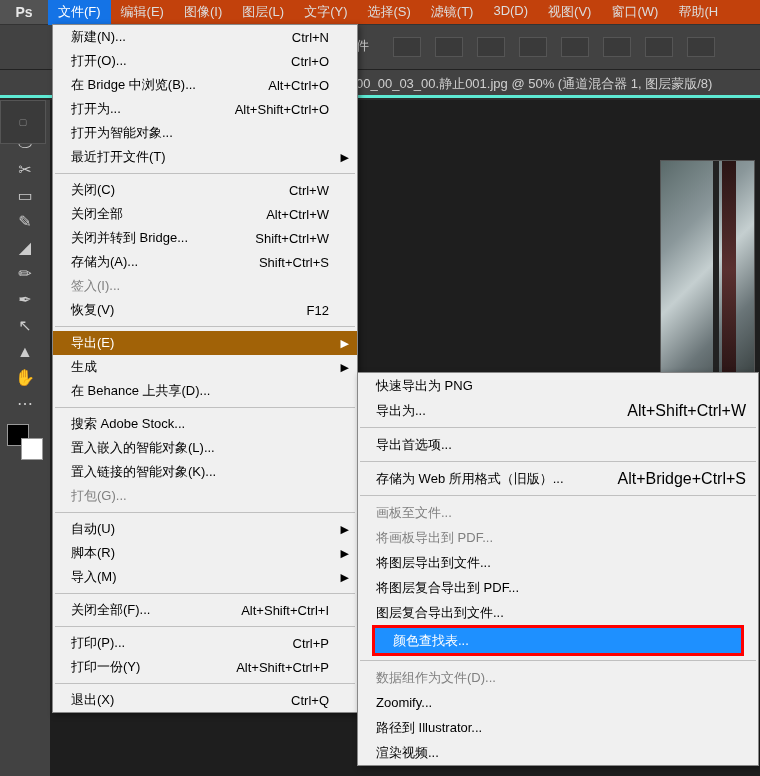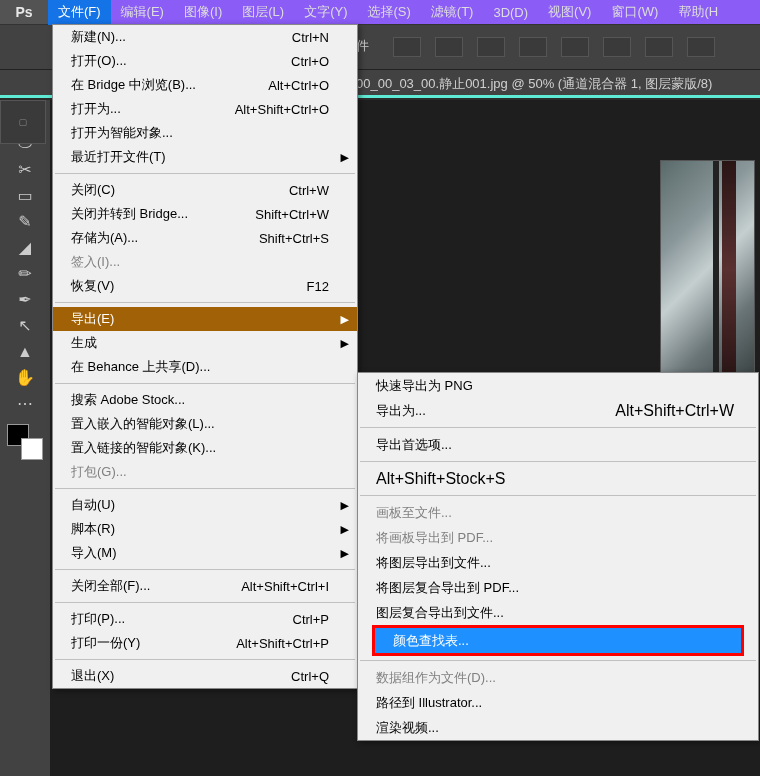--- a/index.html
+++ b/index.html
@@ -1,18 +1,18 @@
 <!DOCTYPE html>
 <html><head>
 <meta charset="utf-8">
 <style>
   * { margin: 0; padding: 0; box-sizing: border-box; font-family: "Microsoft YaHei", "Segoe UI", sans-serif; }
   body { background: #2a2a2a; width: 760px; height: 776px; overflow: hidden; position: relative; }
   
-  .menubar { background: #8b5cf6; height: 24px; display: flex; align-items: center; position: relative; z-index: 10; }
+  .menubar { background: #c2410c; height: 24px; display: flex; align-items: center; position: relative; z-index: 10; }
   .logo { width: 48px; height: 24px; display:flex; align-items:center; justify-content:center; background:#535353; margin-right:0px;}
   .logo-text { font-size:14px; font-weight:bold; color:#e8e8e8; font-family: Arial, sans-serif;}
   .menu-item { color: #ddd; font-size: 13px; padding: 4px 10px; cursor: default; }
   .menu-item.active { background: #1473e6; color: #fff; }
   
   .option-bar { background: #424242; height: 46px; border-top:1px solid #333; border-bottom:1px solid #222; position:relative; z-index:5;}
   .option-extra { position:absolute; left:356px; top:12px; display:flex; gap:14px;}
   .option-icon { width:28px; height:20px; background:#3a3a3a; border:1px solid #555;}
   
   .doc-tab-bar { background: #424242; height: 28px; border-bottom:3px solid #5eead4; position:relative; z-index:5;}
@@ -38,35 +38,35 @@
   .drop-row { display:flex; align-items:center; height:24px; padding:0 28px 0 18px; font-size:13px; color:#000; position:relative;}
   .drop-row.disabled { color:#808080;}
   .drop-row.highlight { background:#a16207; color:#fff;}
   .drop-label { flex:1;}
   .drop-accel { color:#000; font-size:13px;}
   .drop-arrow { position:absolute; right:8px; font-size:11px;}
   .sep { height:1px; background:#c0c0c0; margin:4px 2px;}
   
   
   .submenu { position:absolute; left:357px; top:372px; width:402px; background:#f0f0f0; border:1px solid #888; box-shadow:2px 2px 6px rgba(0,0,0,0.4); z-index:101;}
-  .sub-row { display:flex; align-items:center; height:25px; padding:0 24px 0 18px; font-size:13px; color:#000;}
+  .sub-row { display:flex; align-items:center; height:25px; padding:0 12px 0 18px; font-size:13px; color:#000;}
   .sub-row.disabled { color:#808080;}
   .sub-row.highlight { background:#1e90ff; color:#fff;}
   .sub-label { flex:1;}
   .sub-accel { font-size:16px;}
   .redbox { border:3px solid #ff0000; margin:0 14px;}
 </style>
 </head>
 <body>
 
 <div class="menubar">
   <div class="logo">
       <span class="logo-text">Ps</span>
     </div>
-  <div id="menubar-items" style="display: flex; align-items: center;">
+  <div id="menubar-items" style="display: flex;">
       <div class="menu-item active">文件(F)</div>
       <div class="menu-item">编辑(E)</div>
       <div class="menu-item">图像(I)</div>
       <div class="menu-item">图层(L)</div>
       <div class="menu-item">文字(Y)</div>
       <div class="menu-item">选择(S)</div>
       <div class="menu-item">滤镜(T)</div>
       <div class="menu-item">3D(D)</div>
       <div class="menu-item">视图(V)</div>
       <div class="menu-item">窗口(W)</div>
@@ -139,20 +139,24 @@
     <div class="drop-row">
       <span class="drop-label">最近打开文件(T)</span>
       <span class="drop-arrow">▶</span>
     </div>
     <div class="sep"></div>
     <div class="drop-row">
       <span class="drop-label">关闭(C)</span>
       <span class="drop-accel">Ctrl+W</span>
     </div>
     <div class="drop-row">
+      <span class="drop-label">关闭全部</span>
+      <span class="drop-accel">Alt+Ctrl+W</span>
+    </div>
+    <div class="drop-row">
       <span class="drop-label">关闭并转到 Bridge...</span>
       <span class="drop-accel">Shift+Ctrl+W</span>
     </div>
     <div class="drop-row">
       <span class="drop-label">存储为(A)...</span>
       <span class="drop-accel">Shift+Ctrl+S</span>
     </div>
     <div class="drop-row disabled">
       <span class="drop-label">签入(I)...</span>
     </div>
@@ -226,21 +230,22 @@
     <div class="sub-row">
       <span class="sub-label">导出为...</span>
       <span class="sub-accel">Alt+Shift+Ctrl+W</span>
     </div>
     <div class="sep"></div>
     <div class="sub-row">
       <span class="sub-label">导出首选项...</span>
     </div>
     <div class="sep"></div>
     <div class="sub-row">
-      <span class="sub-accel">Alt+Shift+Stock+S</span>
+      <span class="sub-label">存储为 Web 所用格式（旧版）...</span>
+      <span class="sub-accel">Alt+Bridge+Ctrl+S</span>
     </div>
     <div class="sep"></div>
     <div class="sub-row disabled">
       <span class="sub-label">画板至文件...</span>
     </div>
     <div class="sub-row disabled">
       <span class="sub-label">将画板导出到 PDF...</span>
     </div>
     <div class="sub-row">
       <span class="sub-label">将图层导出到文件...</span>
@@ -254,18 +259,21 @@
     <div class="redbox">
       <div class="sub-row highlight">
         <span class="sub-label">颜色查找表...</span>
       </div>
     </div>
     <div class="sep"></div>
     <div class="sub-row disabled">
       <span class="sub-label">数据组作为文件(D)...</span>
     </div>
     <div class="sub-row">
+      <span class="sub-label">Zoomify...</span>
+    </div>
+    <div class="sub-row">
       <span class="sub-label">路径到 Illustrator...</span>
     </div>
     <div class="sub-row">
       <span class="sub-label">渲染视频...</span>
     </div>
   </div>
 
 </body></html>

